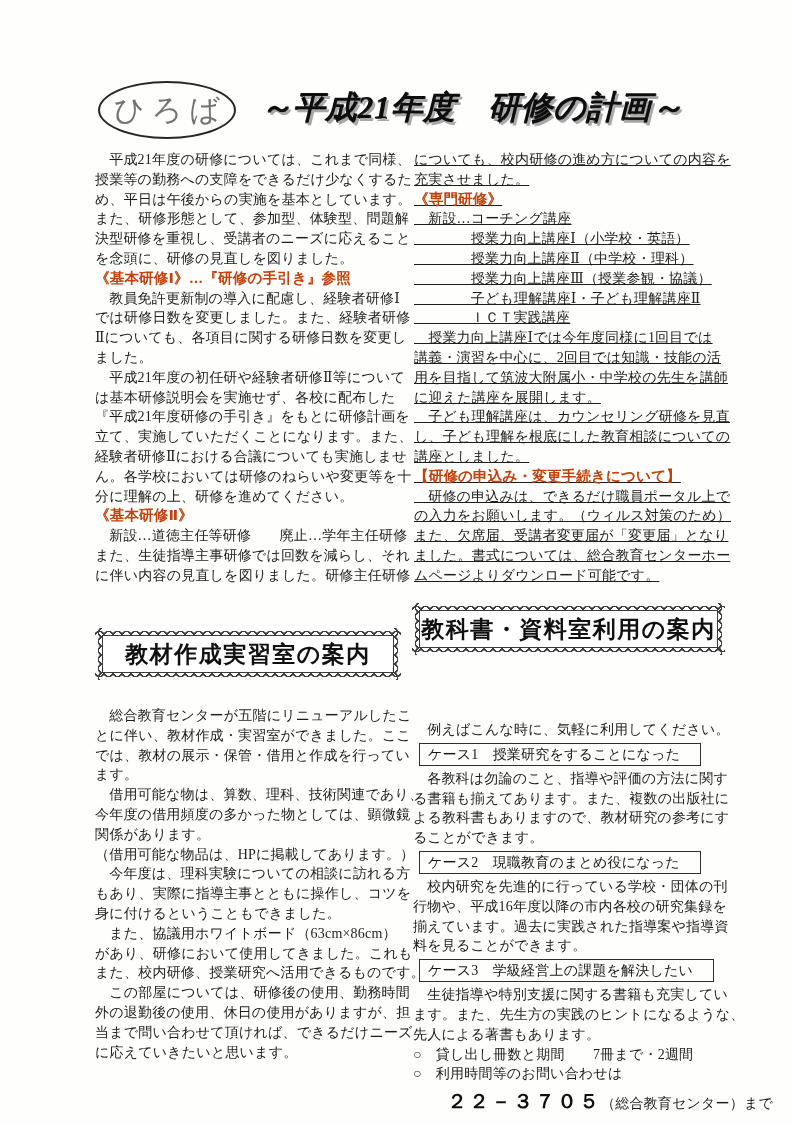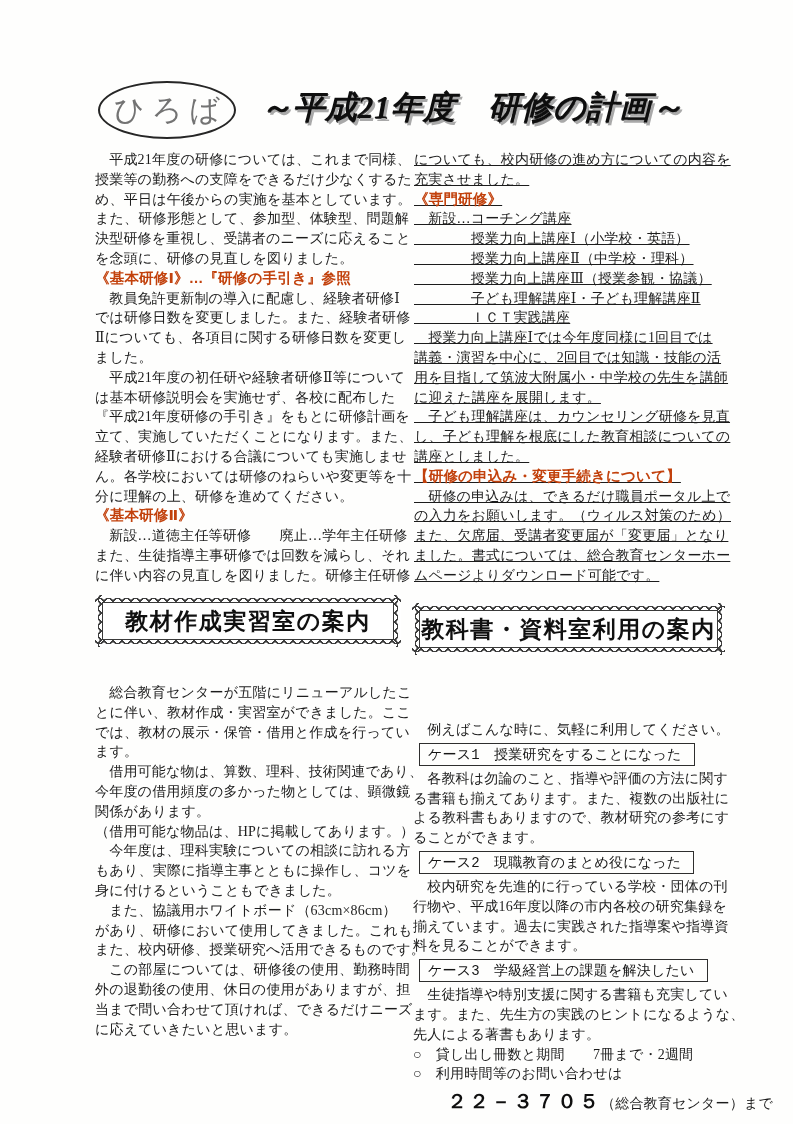--- a/index.html
+++ b/index.html
@@ -24,32 +24,32 @@
   }
   
   .col{position:absolute;white-space:pre;}
   .col .ln{font-size:14px;line-height:19.8px;letter-spacing:0.2px;}
   .col .ln.h{
     font-family:"Liberation Sans","DejaVu Sans",sans-serif;
     font-weight:bold;font-size:14.6px;letter-spacing:0.1px;color:#c2410c;
   }
   #col-top-left{left:95px;top:150px;width:310px;}
   #col-top-right{left:414px;top:150px;width:312px;text-decoration:underline;}
-  #col-bottom-left{left:95px;top:683px;width:312px;}
+  #col-bottom-left{left:95px;top:706px;width:312px;}
   #col-bottom-right{left:413px;top:666px;width:316px;}
   
   .col .ln.box{
     width:fit-content;border:1.4px solid #2e2e2e;
-    padding:2px 12px 1px 8px;margin:3px 0 3px 6px;
-    font-family:Liberation Mono, monospace;
+    padding:2px 20px 1px 8px;margin:3px 0 3px 6px;
+    font-family:Liberation Serif, serif;
     font-size:14px;line-height:18px;color:#161616;
   }
   
   .wavy-box{position:absolute;height:52px;background:#fff;}
-  #wavy-left{left:95px;top:595px;width:306px;}
+  #wavy-left{left:95px;top:628px;width:306px;}
   #wavy-right{left:412px;top:603px;width:313px;}
   .wavy-box .wave{
     position:absolute;left:0;top:0;right:0;bottom:0;
     background-image:
       radial-gradient(circle at 4.5px 8px,  rgba(0,0,0,0) 3.8px, #3d3d3d 3.9px, #3d3d3d 5.2px, rgba(0,0,0,0) 5.5px),
       radial-gradient(circle at 4.5px -1px, rgba(0,0,0,0) 3.8px, #3d3d3d 3.9px, #3d3d3d 5.2px, rgba(0,0,0,0) 5.5px),
       radial-gradient(circle at 8px 4.5px,  rgba(0,0,0,0) 3.8px, #3d3d3d 3.9px, #3d3d3d 5.2px, rgba(0,0,0,0) 5.5px),
       radial-gradient(circle at -1px 4.5px, rgba(0,0,0,0) 3.8px, #3d3d3d 3.9px, #3d3d3d 5.2px, rgba(0,0,0,0) 5.5px);
     background-position:left top, left bottom, left top, right top;
     background-size:9px 7px, 9px 7px, 7px 9px, 7px 9px;

